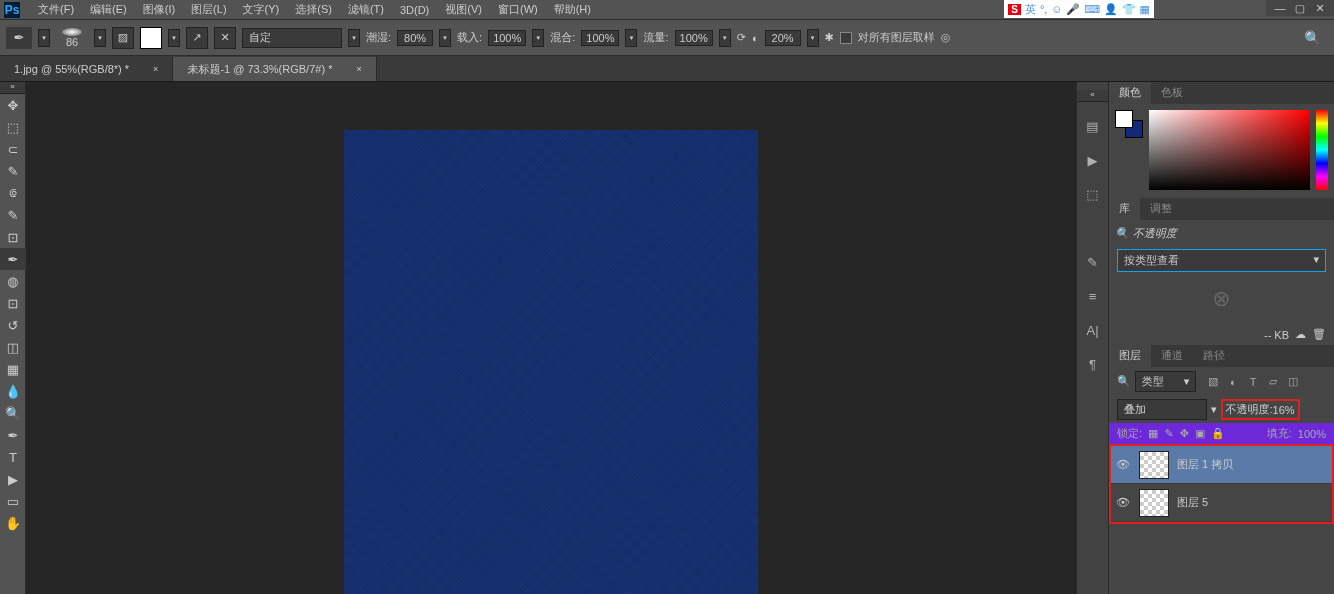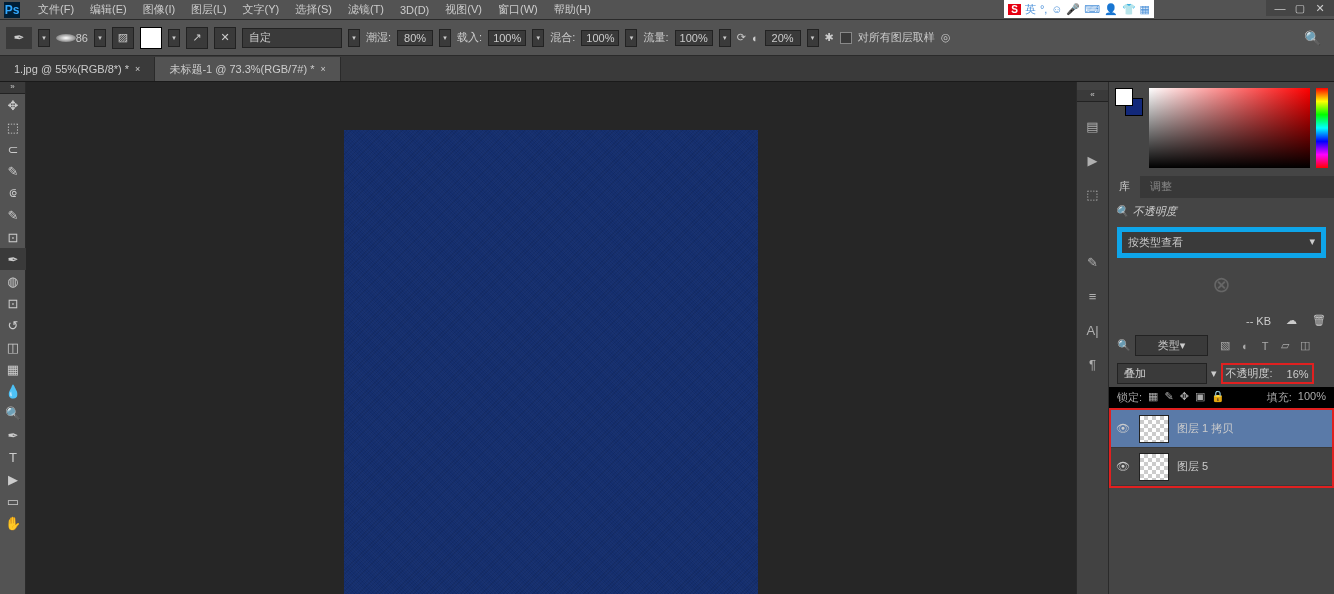--- a/index.html
+++ b/index.html
@@ -6,32 +6,32 @@
 body{background:#535353;width:1334px;height:594px;overflow:hidden;position:relative}
 .menubar{height:20px;background:#535353;display:flex;align-items:center;padding-left:4px;border-bottom:1px solid #2a2a2a}
 .ps-logo{width:16px;height:16px;background:#001e36;color:#31a8ff;font-weight:bold;display:flex;align-items:center;justify-content:center;font-size:12px;margin-right:10px}
 .menu-item{padding:0 8px;cursor:pointer}
 .win-controls{position:absolute;right:0;top:0;display:flex;gap:8px;padding:2px 8px;background:#454545}
 .win-controls span{width:12px;height:12px;display:flex;align-items:center;justify-content:center;cursor:pointer}
 .ime-bar{position:absolute;right:180px;top:0;height:18px;background:#fff;display:flex;align-items:center;gap:4px;padding:0 4px}
 .ime-bar .s-logo{background:#e60012;color:#fff;font-weight:bold;padding:0 3px;font-size:10px}
 .ime-bar span{color:#4a90d9;font-size:11px}
 .optbar{height:36px;background:#535353;display:flex;align-items:center;padding:0 6px;gap:6px;border-bottom:1px solid #2a2a2a;position:relative}
-.brush-prev{width:32px;height:26px;display:flex;align-items:center;justify-content:center;color:#ccc}
+.brush-prev{width:32px;height:26px;display:flex;flex-direction:column;align-items:center;justify-content:center;color:#ccc}
 .brush-dot{width:20px;height:8px;background:radial-gradient(ellipse,#fff,transparent);border-radius:50%}
 .swatch{width:22px;height:22px;background:#fff;border:1px solid #000}
 .mode-ico{width:22px;height:22px;background:#3a3a3a;display:flex;align-items:center;justify-content:center;border:1px solid #222}
 .opt-sel{background:#3a3a3a;border:1px solid #222;height:20px;padding:0 6px;display:flex;align-items:center;min-width:100px}
 .opt-lbl{color:#ccc}
 .opt-val{background:#3a3a3a;border:1px solid #222;padding:1px 4px;min-width:36px;display:inline-block;text-align:center}
 .dd{width:12px;height:18px;background:#3a3a3a;border:1px solid #222;display:flex;align-items:center;justify-content:center;font-size:7px}
 .chk{width:12px;height:12px;border:1px solid #888;background:#3a3a3a}
 .search-ico{position:absolute;right:12px;font-size:14px}
 .tabbar{height:26px;background:#3a3a3a;display:flex;align-items:flex-end;border-bottom:1px solid #1a1a1a}
-.doctab{padding:4px 14px;background:#535353;border-right:1px solid #2a2a2a;display:flex;gap:6px;align-items:center;height:24px}
+.doctab{padding:4px 14px;background:#535353;border-right:1px solid #2a2a2a;display:flex;gap:24px;align-items:center;height:24px}
 .doctab.inactive{background:#3a3a3a}
 .doctab .x{font-size:9px;cursor:pointer}
 .main{display:flex;height:512px}
 .toolbar{width:26px;background:#535353;display:flex;flex-direction:column;border-right:1px solid #2a2a2a}
 .tool{width:26px;height:22px;display:flex;align-items:center;justify-content:center;cursor:pointer;color:#ccc;font-size:13px}
 .tool.sel{background:#3a3a3a}
 .toggle-arrow{height:12px;background:#3a3a3a;text-align:center;font-size:8px;border-bottom:1px solid #222}
 .canvas-area{flex:1;background:#262626;display:flex;justify-content:center;align-items:flex-start;padding-top:48px;position:relative}
 .canvas{width:414px;height:464px;background:#142e6e;background-image:repeating-linear-gradient(45deg,rgba(255,255,255,0.02) 0 1px,transparent 1px 2px),repeating-linear-gradient(-45deg,rgba(0,0,0,0.08) 0 1px,transparent 1px 3px)}
 .dock-strip{width:32px;background:#424242;display:flex;flex-direction:column;align-items:center;gap:14px;padding-top:8px;border-left:1px solid #2a2a2a}
@@ -42,33 +42,33 @@
 .ptab.active{background:#454545}
 .ptab.inactive{color:#888}
 .color-panel{height:94px;display:flex;padding:6px;gap:6px;background:#454545}
 .fgbg{width:28px;height:28px;position:relative}
 .fg{width:18px;height:18px;background:#fff;border:1px solid #000;position:absolute;top:0;left:0;z-index:2}
 .bg{width:18px;height:18px;background:#12287a;border:1px solid #000;position:absolute;bottom:0;right:0}
 .picker{flex:1;height:80px;background:linear-gradient(to bottom,transparent,#000),linear-gradient(to right,#fff,#ff0000)}
 .hue{width:12px;height:80px;background:linear-gradient(to bottom,#f00,#ff0,#0f0,#0ff,#00f,#f0f,#f00)}
 .lib-panel{background:#454545}
 .lib-search{padding:6px;display:flex;align-items:center;gap:4px;color:#777;font-style:italic}
-.lib-sel{margin:2px 8px;background:#3a3a3a;border:5px solid #0ea5e9;padding:3px 6px;display:flex;justify-content:space-between}
+.lib-sel{margin:2px 8px;background:#3a3a3a;border:1px solid #0ea5e9;padding:3px 6px;display:flex;justify-content:space-between}
 .lib-body{height:50px;display:flex;align-items:center;justify-content:center;color:#888}
 .cc-logo{font-size:22px;color:#666}
-.lib-foot{padding:4px 8px;text-align:right;color:#999;display:flex;justify-content:flex-end;gap:15px;align-items:center}
+.lib-foot{padding:4px 8px;text-align:right;color:#999;display:flex;justify-content:flex-end;gap:6px;align-items:center}
 .layer-tabs{height:22px;background:#383838;display:flex}
 .layer-filter{padding:4px 8px;display:flex;align-items:center;gap:4px;background:#454545}
-.lf-sel{background:#3a3a3a;border:1px solid #222;padding:2px 22px;display:flex;gap:0;align-items:center}
+.lf-sel{background:#3a3a3a;border:1px solid #222;padding:2px 6px;display:flex;gap:20px;align-items:center}
 .lf-icons{display:flex;gap:6px;margin-left:6px}
 .lf-icons span{width:14px;height:14px;color:#aaa;font-size:11px;display:flex;align-items:center;justify-content:center}
 .blend-row{padding:3px 8px;display:flex;align-items:center;gap:4px;background:#454545}
 .blend-sel{background:#3a3a3a;border:1px solid #222;padding:2px 6px;flex:1;max-width:90px}
-.opac-box{border:2px solid #e02020;padding:1px 3px;display:flex;align-items:center;gap:14px}
-.lock-row{padding:3px 8px;display:flex;gap:6px;background:#000000;font-size:10px}
+.opac-box{border:2px solid #e02020;padding:1px 3px;display:flex;align-items:center;gap:0}
+.lock-row{padding:3px 8px;display:flex;align-items:center;gap:6px;background:#6d28d9;font-size:10px}
 .lock-row span{color:#aaa}
 .layers-list{border:2px solid #e02020;background:#454545}
 .layer{height:38px;display:flex;align-items:center;gap:8px;padding:0 4px;border-bottom:1px solid #3a3a3a}
 .layer.sel{background:#5a7aa8}
 .eye{width:16px;text-align:center;color:#ccc;cursor:pointer}
 .thumb{width:30px;height:28px;background:#888;background-image:repeating-conic-gradient(#ccc 0 25%,#fff 0 50%);background-size:8px 8px;border:1px solid #222}
 </style>
 </head>
 <body>
 
@@ -191,20 +191,24 @@
     <div class="di">▶</div>
     <div class="di">⬚</div>
     <div style="height:20px"></div>
     <div class="di">✎</div>
     <div class="di">≡</div>
     <div class="di">A|</div>
     <div class="di">¶</div>
   </div>
 
   <div class="panels">
+    <div class="panel-tabs">
+      <div class="ptab active">颜色</div>
+      <div class="ptab inactive">色板</div>
+    </div>
     <div class="color-panel">
       <div class="fgbg">
         <div class="fg"></div>
         <div class="bg"></div>
       </div>
       <div class="picker"></div>
       <div class="hue"></div>
     </div>
 
     <div class="panel-tabs">
@@ -223,20 +227,25 @@
       <div class="lib-body">
         <span class="cc-logo">⊗</span>
       </div>
       <div class="lib-foot">
         <span>-- KB</span>
         <span>☁</span>
         <span>🗑</span>
       </div>
     </div>
 
+    <div class="layer-tabs panel-tabs">
+      <div class="ptab active">图层</div>
+      <div class="ptab inactive">通道</div>
+      <div class="ptab inactive">路径</div>
+    </div>
     <div class="layer-filter">
       <span>🔍</span>
       <div class="lf-sel">
         <span>类型</span>
           <span>▾</span>
       </div>
       <div class="lf-icons">
         <span>▧</span>
         <span>◐</span>
         <span>T</span>

